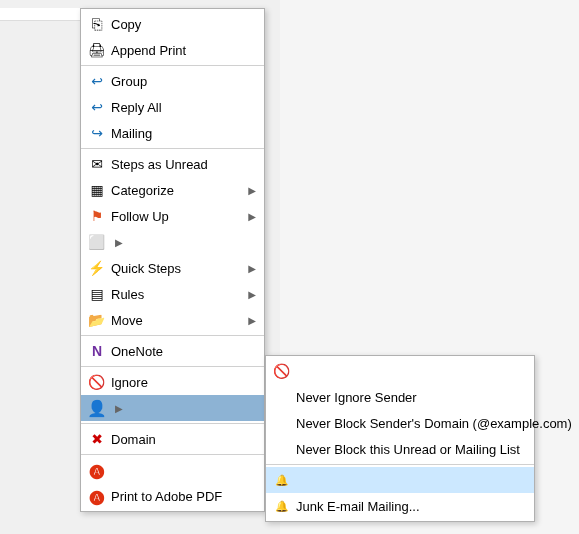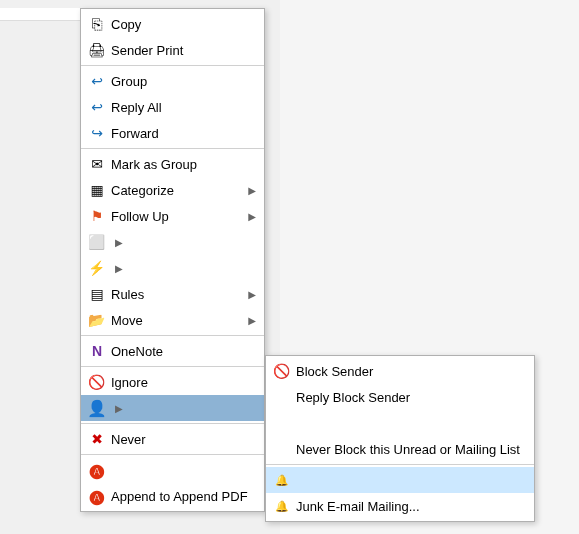--- a/index.html
+++ b/index.html
@@ -145,56 +145,57 @@
 
 <div class="right-panel"></div>
 
 <div class="context-menu" id="context-menu">
     <div class="menu-item">
       <span class="menu-icon">⎘</span>
       <span class="menu-label">Copy</span>
     </div>
     <div class="menu-item">
       <span class="menu-icon">🖨</span>
-      <span class="menu-label">Sender Print</span>
+      <span class="menu-label">Append Print</span>
     </div>
     <div class="menu-separator"></div>
     <div class="menu-item">
       <span class="menu-icon" style="color: rgb(26, 111, 181);">↩</span>
       <span class="menu-label">Group</span>
     </div>
     <div class="menu-item">
       <span class="menu-icon" style="color: rgb(26, 111, 181);">↩</span>
       <span class="menu-label">Reply All</span>
     </div>
     <div class="menu-item">
       <span class="menu-icon" style="color: rgb(26, 111, 181);">↪</span>
-      <span class="menu-label">Forward</span>
+      <span class="menu-label">Mailing</span>
     </div>
     <div class="menu-separator"></div>
     <div class="menu-item">
       <span class="menu-icon">✉</span>
-      <span class="menu-label">Mark as Group</span>
+      <span class="menu-label">Steps as Unread</span>
     </div>
     <div class="menu-item">
       <span class="menu-icon">▦</span>
       <span class="menu-label">Categorize</span>
       <span class="menu-arrow">▶</span>
     </div>
     <div class="menu-item">
       <span class="menu-icon" style="color: rgb(224, 80, 32);">⚑</span>
       <span class="menu-label">Follow Up</span>
       <span class="menu-arrow">▶</span>
     </div>
     <div class="menu-item">
       <span class="menu-icon">⬜</span>
       <span class="menu-arrow">▶</span>
     </div>
     <div class="menu-item">
       <span class="menu-icon" style="color: rgb(240, 160, 0);">⚡</span>
+      <span class="menu-label">Quick Steps</span>
       <span class="menu-arrow">▶</span>
     </div>
     <div class="menu-item">
       <span class="menu-icon">▤</span>
       <span class="menu-label">Rules</span>
       <span class="menu-arrow">▶</span>
     </div>
     <div class="menu-item">
       <span class="menu-icon">📂</span>
       <span class="menu-label">Move</span>
@@ -210,43 +211,43 @@
       <span class="menu-icon">🚫</span>
       <span class="menu-label">Ignore</span>
     </div>
     <div class="menu-item highlighted">
       <span class="menu-icon" style="font-size: 16px;">👤</span>
       <span class="menu-arrow">▶</span>
     </div>
     <div class="menu-separator"></div>
     <div class="menu-item">
       <span class="menu-icon" style="color: rgb(204, 0, 0);">✖</span>
-      <span class="menu-label">Never</span>
+      <span class="menu-label">Domain</span>
     </div>
     <div class="menu-separator"></div>
     <div class="menu-item">
       <span class="menu-icon" style="color: rgb(224, 48, 16); font-weight: bold;">🅐</span>
     </div>
     <div class="menu-item">
       <span class="menu-icon" style="color: rgb(224, 48, 16); font-weight: bold;">🅐</span>
-      <span class="menu-label">Append to Append PDF</span>
+      <span class="menu-label">Print to Adobe PDF</span>
     </div>
   </div>
 
 <div class="submenu" id="submenu">
     <div class="menu-item">
       <span class="menu-icon" style="color: rgb(192, 64, 64);">🚫</span>
-      <span class="menu-label">Block Sender</span>
     </div>
     <div class="menu-item">
       <span class="menu-icon"></span>
-      <span class="menu-label">Reply Block Sender</span>
+      <span class="menu-label">Never Ignore Sender</span>
     </div>
     <div class="menu-item">
       <span class="menu-icon"></span>
+      <span class="menu-label">Never Block Sender's Domain (@example.com)</span>
     </div>
     <div class="menu-item">
       <span class="menu-icon"></span>
       <span class="menu-label">Never Block this Unread or Mailing List</span>
     </div>
     <div class="menu-separator"></div>
     <div class="menu-item highlighted">
       <span class="menu-icon" style="color: rgb(136, 136, 136); font-size: 11px;">🔔</span>
     </div>
     <div class="menu-item">

